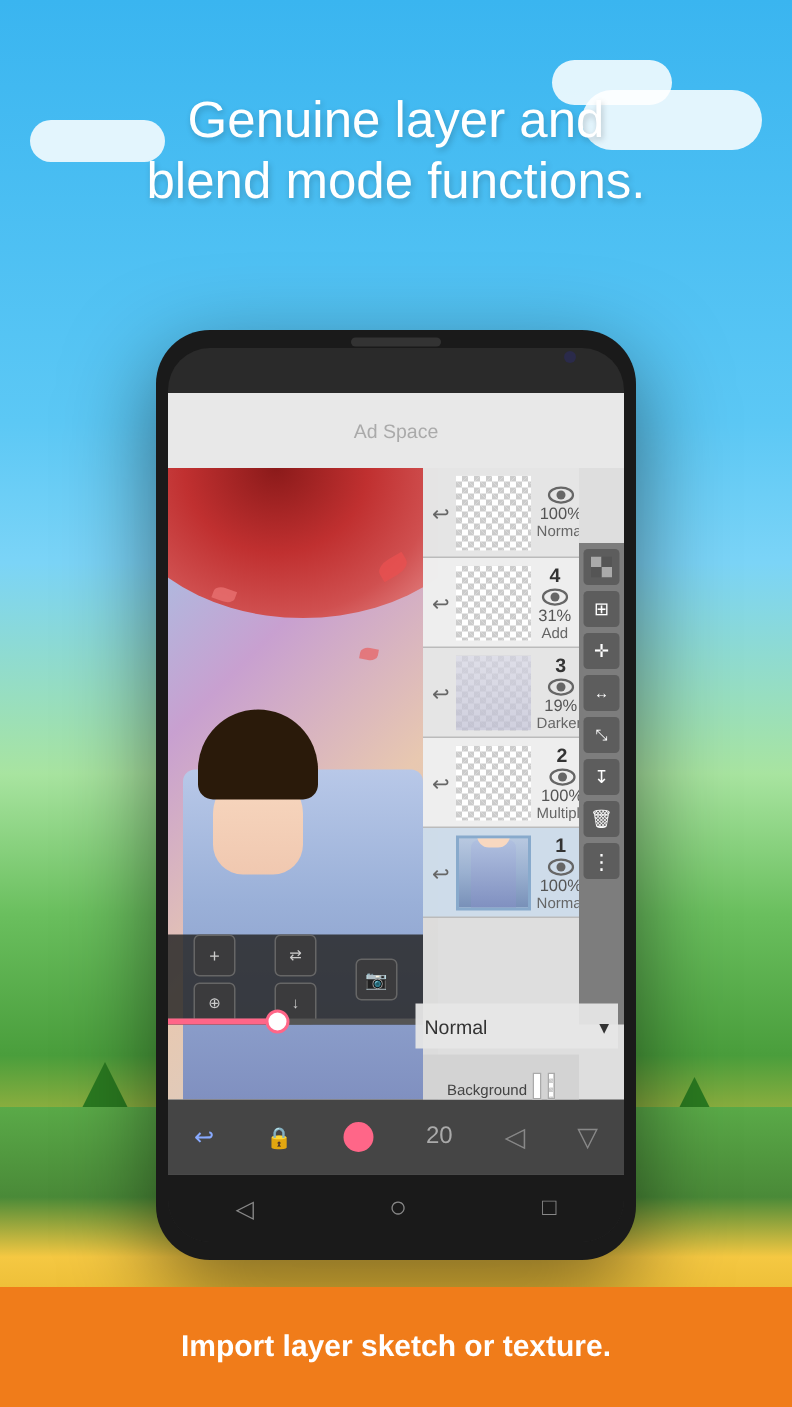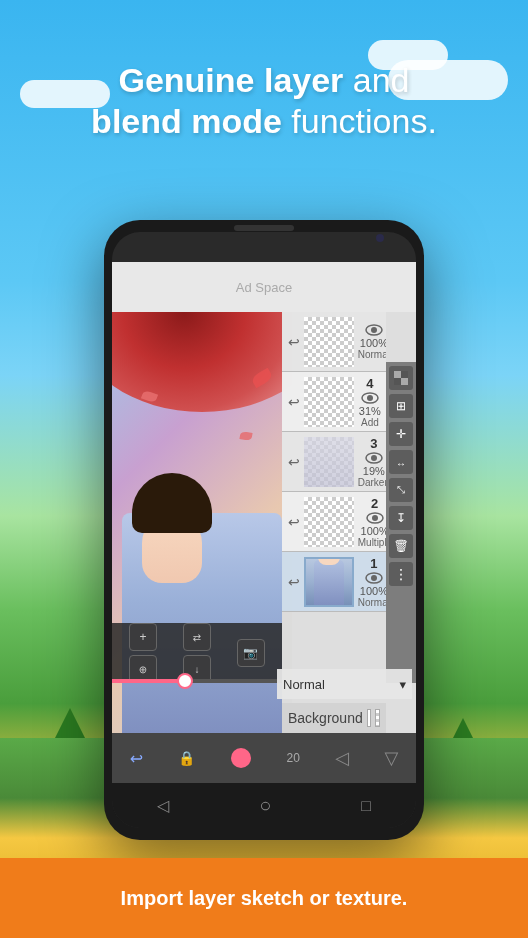--- a/index.html
+++ b/index.html
@@ -41,21 +41,21 @@
       padding: 0 20px;
     }
     .header-text h1 {
       font-size: 34px;
       font-weight: 900;
       color: white;
       text-shadow: 1px 2px 4px rgba(0,0,0,0.2);
       line-height: 1.2;
     }
     .header-text h1 span.bold-yellow {
-      font-weight: 700;
+      font-weight: 400;
       color: white;
       text-align: center;
     }
     .header-text h1 span.normal-white {
       font-weight: 400;
     }
 
     
     .phone {
       position: absolute;
@@ -594,36 +594,36 @@
           </div>
           <div class="toolbar-btn">
             <span style="font-size:12px;">🗑</span>
           </div>
           <div class="toolbar-btn">
             <span style="font-size:14px;">⋮</span>
           </div>
         </div>
       </div>
 
-      <div style="position:absolute;bottom:50px;left:170px;width:calc(100% - 200px);height:30px;background:rgba(210,210,210,0.95);display:flex;align-items:center;padding:0 6px;gap:4px;font-size:14px;color:#444;z-index:5;">
+      <div style="position:absolute;bottom:50px;left:170px;width:calc(100% - 200px);height:30px;background:rgba(210,210,210,0.95);display:flex;align-items:flex-end;padding:0 16px;gap:4px;font-size:10px;color:#444;z-index:5;">
         <span>Background</span>
         <div style="width:18px;height:18px;background:white;border:1px solid #aaa;"></div>
         <div style="width:18px;height:18px;background-image:linear-gradient(45deg,#ccc 25%,transparent 25%),linear-gradient(-45deg,#ccc 25%,transparent 25%),linear-gradient(45deg,transparent 75%,#ccc 75%),linear-gradient(-45deg,transparent 75%,#ccc 75%);background-size:6px 6px;background-position:0 0,0 3px,3px -3px,-3px 0px;background-color:white;border:1px solid #aaa;"></div>
       </div>
 
       <div class="normal-mode-area">
         <span>Normal</span>
         <span>▾</span>
       </div>
 
       <div class="bottom-toolbar">
         <div style="color:#88aaff;font-size:16px;">↩</div>
         <div class="lock-icon">🔒</div>
         <div style="background:#ff6688;width:20px;height:20px;border-radius:50%;display:flex;align-items:center;justify-content:center;"></div>
-        <div style="color:#aaa;font-size:12px;">20</div>
+        <div style="color:#aaa;font-size:16px;">20</div>
         <div style="color:#888;font-size:18px;">◁</div>
         <div style="color:#888;font-size:18px;">▽</div>
       </div>
 
     </div>
 
     <div class="phone-nav">
       <span class="nav-btn">◁</span>
       <span class="nav-btn" style="font-size:20px;">○</span>
       <span class="nav-btn">□</span>

